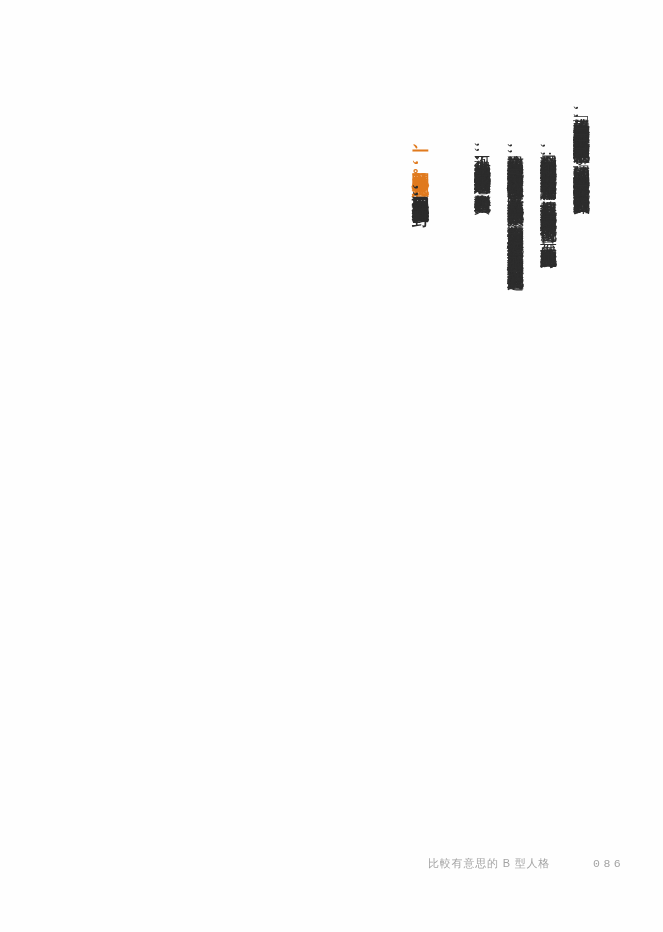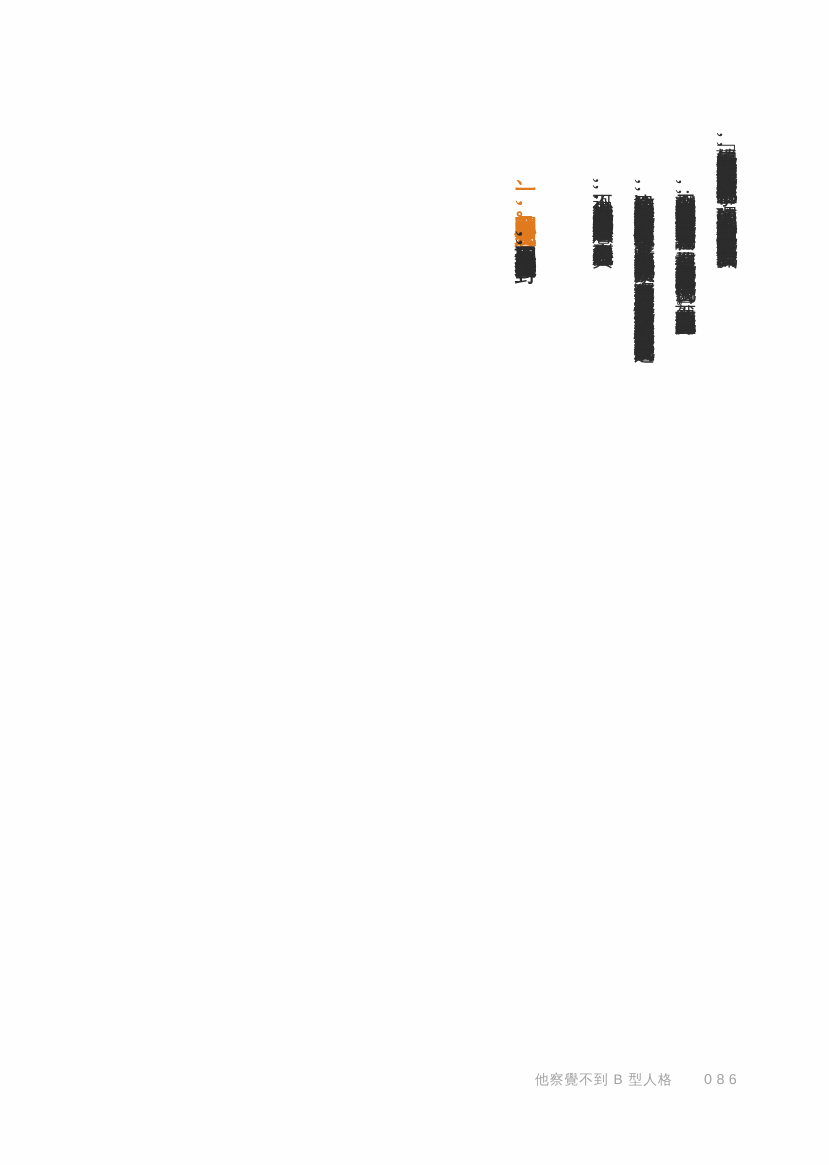--- a/index.html
+++ b/index.html
@@ -54,37 +54,38 @@
     position: absolute;
     left: 428px;
     top: 856px;
     font-family: "Liberation Sans", "DejaVu Sans", sans-serif;
     font-size: 11px;
     letter-spacing: 0.8px;
     color: var(--footer-gray, #a3a3a3);
     white-space: nowrap;
   }
   .running-footer .page-num {
-    margin-left: 25px;
+    margin-left: 43px;
     letter-spacing: 3.5px;
     font-size: 11.5px;
+    font-family: Liberation Mono, monospace;
   }
 </style>
 </head>
 <body>
 
 <div class="page">
 
   <main class="content">
     <p class="para">檯的表現,顯示了「處處都是我的權力展示場」,他只在乎自己的唯一來意:取得一張「精神正常」的診斷書,其他的人事物全都不在乎。護理師的感覺,他察覺不到;在走道上大聲喧譁會吵到其他個案,他不介意;他唯一買單的,就是對他膨脹自我的吹捧。</p>
     <p class="para indent">會帶刀到辦公室,不難想見他在公司的衝突已經鬧到多大;而他還沒被開除,也相信是公司自有考量,無論是創業夥伴念舊、他握有公司把柄,或者是其他,但應該不會是如他自吹自擂的:他太優秀了,沒他公司會倒。然而,他完全不認為問題有可能出在自己身上。</p>
     <p class="para indent">比較有意思的,是姿態這麼高的他,為何要「屈服」於公司,來「索取」一張診斷書,以做為恢復上班的條件?其實,在沒人看見時,他未必真如外表那麼強勢,尤其在老婆帶小孩回娘家、得獨自面對空蕩蕩的屋子,而且日復一日的時候,他是否曾經痛苦後悔過?如今的踞傲姿態,是否只為了掩飾內心巨大的挫敗感?當然,我是沒有機會從他口中聽到這些的。</p>
     <p class="para indent">不過,從他身上,我們可以看見傳統概念上的自戀型人格,特別是已經達到「自戀型人格違常」的患者。自戀型人格的表面特質包括了:</p>
     <p class="list-heading">
       <span class="accent">一、只關心自己,完全不在意別人。</span><span class="rest">不但無法同理別人,甚至無法感受別人的存在,對</span>
     </p>
   </main>
 
   <footer class="running-footer">
-    <span>他察覺不到 B 型人格</span><span class="page-num">086</span>
+    <span>比較有意思的 B 型人格</span><span class="page-num">086</span>
   </footer>
 
 </div>
 
 </body></html>

